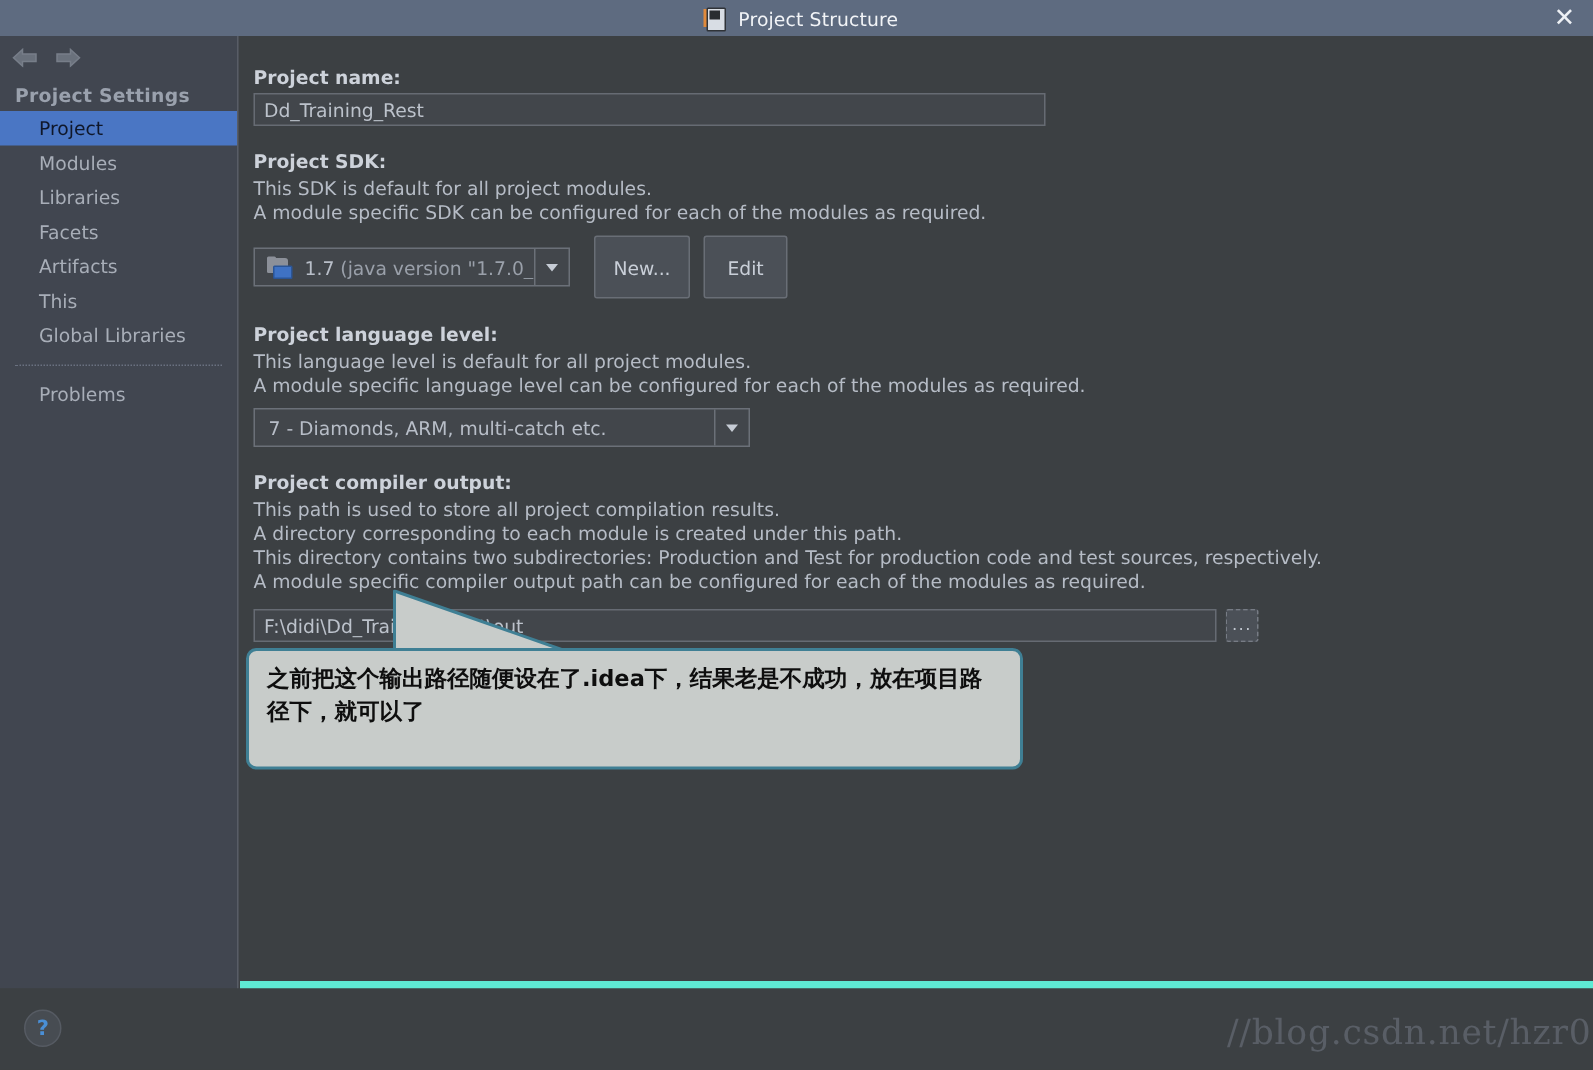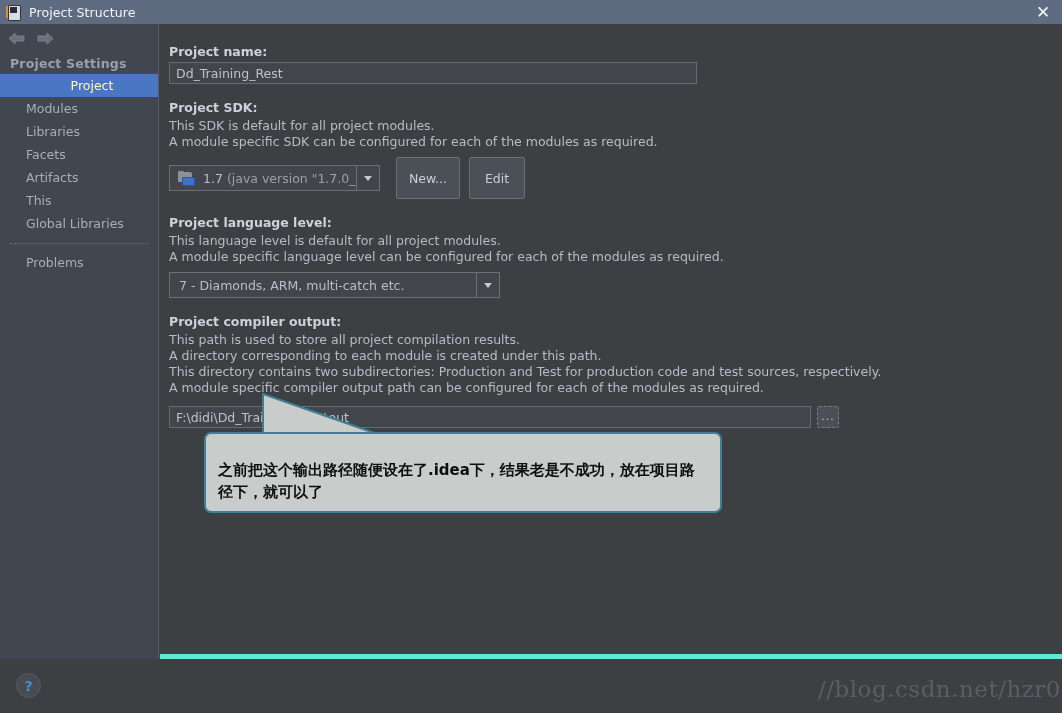--- a/index.html
+++ b/index.html
@@ -19,20 +19,21 @@
 
   
   .titlebar {
     position: absolute;
     left: 0; top: 0;
     width: 1062px; height: 24px;
     background: #5e6b80;
     display: flex;
     align-items: center;
     border-bottom: 1px solid #4a5566;
+    justify-content: center;
   }
   .title-icon {
     width: 16px; height: 16px;
     margin-left: 6px; margin-right: 7px;
     position: relative;
     flex: none;
   }
   .title-icon .ico-body {
     position: absolute;
     left: 2px; top: 1px;
@@ -113,22 +114,21 @@
   .nav-item {
     font-size: 12.5px;
     color: #a8aeb8;
     padding: 3px 0 3px 26px;
     line-height: 17px;
     height: 17px;
     cursor: pointer;
   }
   .nav-item.selected {
     background: #4a76c4;
-    color: #fef9c3;
-    text-align: center;
+    color: #0f172a;
   }
   .sidebar-divider {
     margin: 8px 10px 6px 10px;
     height: 1px;
     border-top: 1px dotted #6a7180;
   }
 
   
   .content {
     position: absolute;
@@ -290,27 +290,26 @@
   }
   .callout-box {
     position: absolute;
     left: 0; top: 39px;
     width: 518px;
     height: 81px;
     box-sizing: border-box;
     background: #c8ccca;
     border: 2px solid #3f7f94;
     border-radius: 7px;
-    padding: 25px 12px;
+    padding: 7px 12px;
     color: #0e0e0e;
     font-size: 15px;
     line-height: 22px;
     font-weight: bold;
     font-family: "DejaVu Sans", "Liberation Sans", sans-serif;
-    margin-left: 40px;
   }
 
   
   .bottombar {
     position: absolute;
     left: 0; top: 659px;
     width: 1062px; height: 54px;
     background: #3c4043;
   }
   .help-btn {

